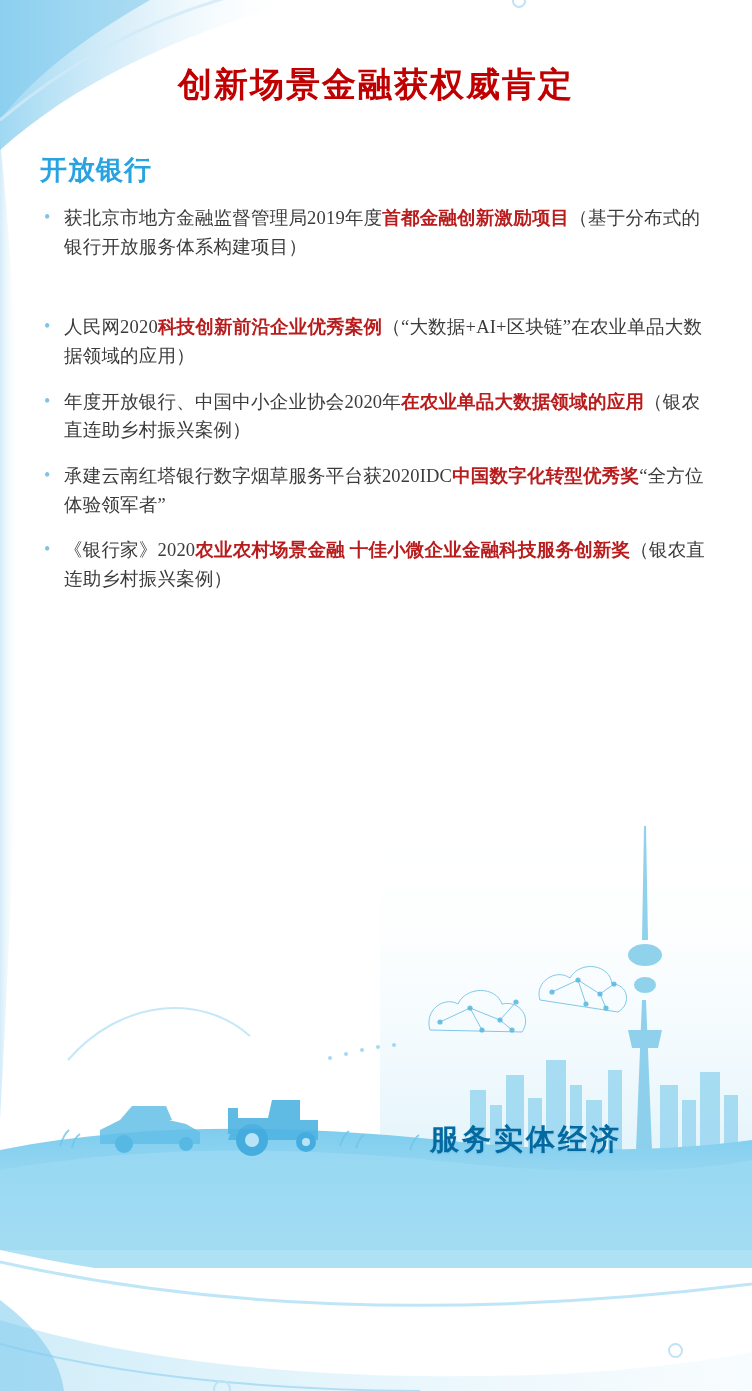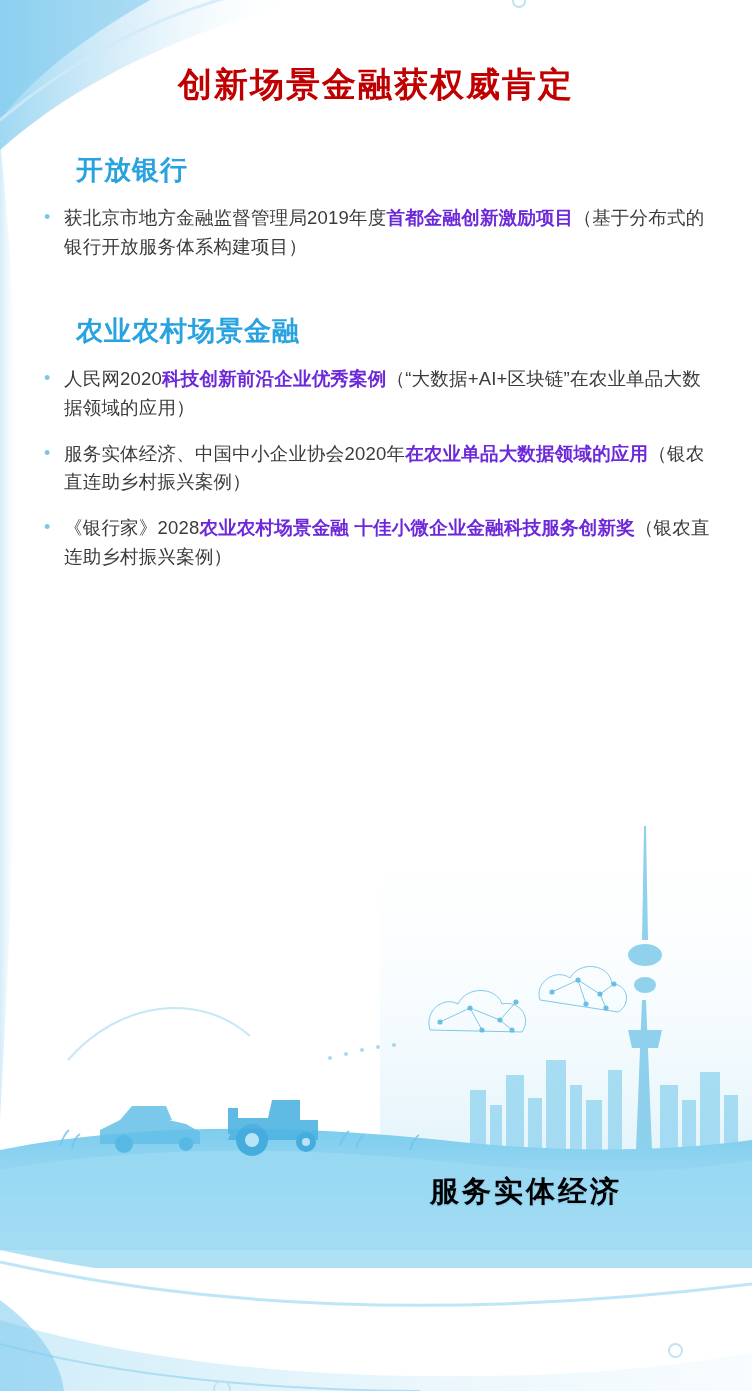--- a/index.html
+++ b/index.html
@@ -7,20 +7,21 @@
     width:752px; height:1391px;
     font-family:"Liberation Sans","DejaVu Sans",sans-serif;
     background:#ffffff;
     overflow:hidden;
   }
   #page {
     position:relative;
     width:752px; height:1391px;
     background:#ffffff;
     overflow:hidden;
+    font-family:Liberation Serif, serif;
   }
 
   
   .bg-svg { position:absolute; inset:0; width:752px; height:1391px; }
 
   
   .content { position:relative; z-index:5; padding:0 40px; }
 
   .main-title {
     text-align:center;
@@ -32,50 +33,49 @@
     margin-bottom:44px;
   }
 
   .section { margin-bottom:10px; }
   .section-title {
     color:#29a3e0;
     font-size:27px;
     font-weight:bold;
     letter-spacing:1px;
     margin-bottom:16px;
-    margin-left:36px;
   }
   .section + .section { margin-top:52px; }
 
   ul.bullets { list-style:none; }
   ul.bullets li {
     position:relative;
     padding-left:24px;
     margin-bottom:17px;
     font-size:18.5px;
     line-height:1.55;
     color:#3b3b3b;
     letter-spacing:0.2px;
   }
   ul.bullets li::before {
     content:"•";
     position:absolute;
     left:4px; top:0;
     color:#7fc4e8;
     font-size:18px;
   }
-  .hl { color:#6d28d9; font-weight:bold; }
+  .hl { color:#b91c1c; font-weight:bold; }
 
   .footer-slogan {
     position:absolute;
     left:430px;
-    top:1172px;
+    top:1120px;
     font-size:29px;
     font-weight:bold;
-    color:#000000;
+    color:#0369a1;
     letter-spacing:3px;
     z-index:6;
     text-shadow:0 1px 2px rgba(0,110,170,.18);
   }
 
   .ring {
     position:absolute;
     border:2px solid #bfe2f4;
     border-radius:50%;
     z-index:4;
@@ -211,24 +211,24 @@
   <div class="content">
     <h1 class="main-title">创新场景金融获权威肯定</h1>
     <div id="sections">
         <div class="section">
           <h2 class="section-title">开放银行</h2>
           <ul class="bullets">
             <li><span>获北京市地方金融监督管理局2019年度</span><span class="hl">首都金融创新激励项目</span><span>（基于分布式的银行开放服务体系构建项目）</span></li>
           </ul>
         </div>
         <div class="section">
-          <h2 class="section-title">农业农村场景金融</h2>
           <ul class="bullets">
             <li><span>人民网2020</span><span class="hl">科技创新前沿企业优秀案例</span><span>（“大数据+AI+区块链”在农业单品大数据领域的应用）</span></li>
-            <li><span>服务实体经济、中国中小企业协会2020年</span><span class="hl">在农业单品大数据领域的应用</span><span>（银农直连助乡村振兴案例）</span></li>
-            <li><span>《银行家》2028</span><span class="hl">农业农村场景金融 十佳小微企业金融科技服务创新奖</span><span>（银农直连助乡村振兴案例）</span></li>
+            <li><span>年度开放银行、中国中小企业协会2020年</span><span class="hl">在农业单品大数据领域的应用</span><span>（银农直连助乡村振兴案例）</span></li>
+            <li><span>承建云南红塔银行数字烟草服务平台获2020IDC</span><span class="hl">中国数字化转型优秀奖</span><span>“全方位体验领军者”</span></li>
+            <li><span>《银行家》2020</span><span class="hl">农业农村场景金融 十佳小微企业金融科技服务创新奖</span><span>（银农直连助乡村振兴案例）</span></li>
           </ul>
         </div>
       </div>
   </div>
 
   <div class="footer-slogan">服务实体经济</div>
 </div>
 
 </body></html>

